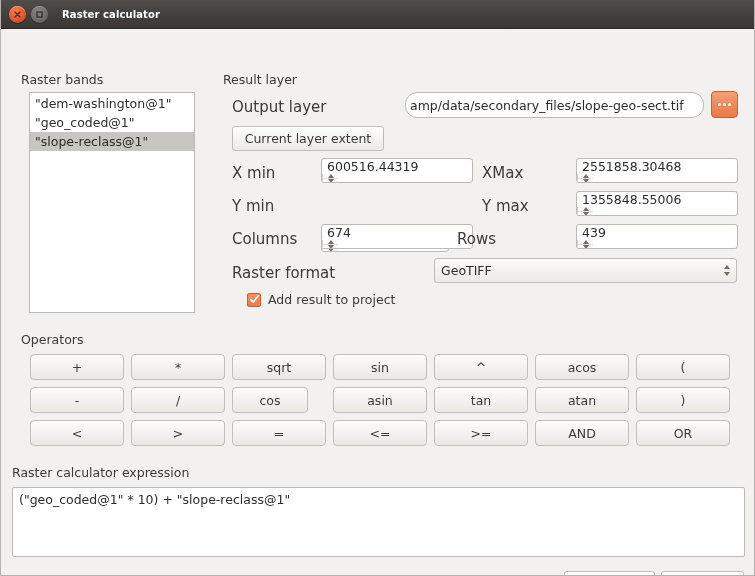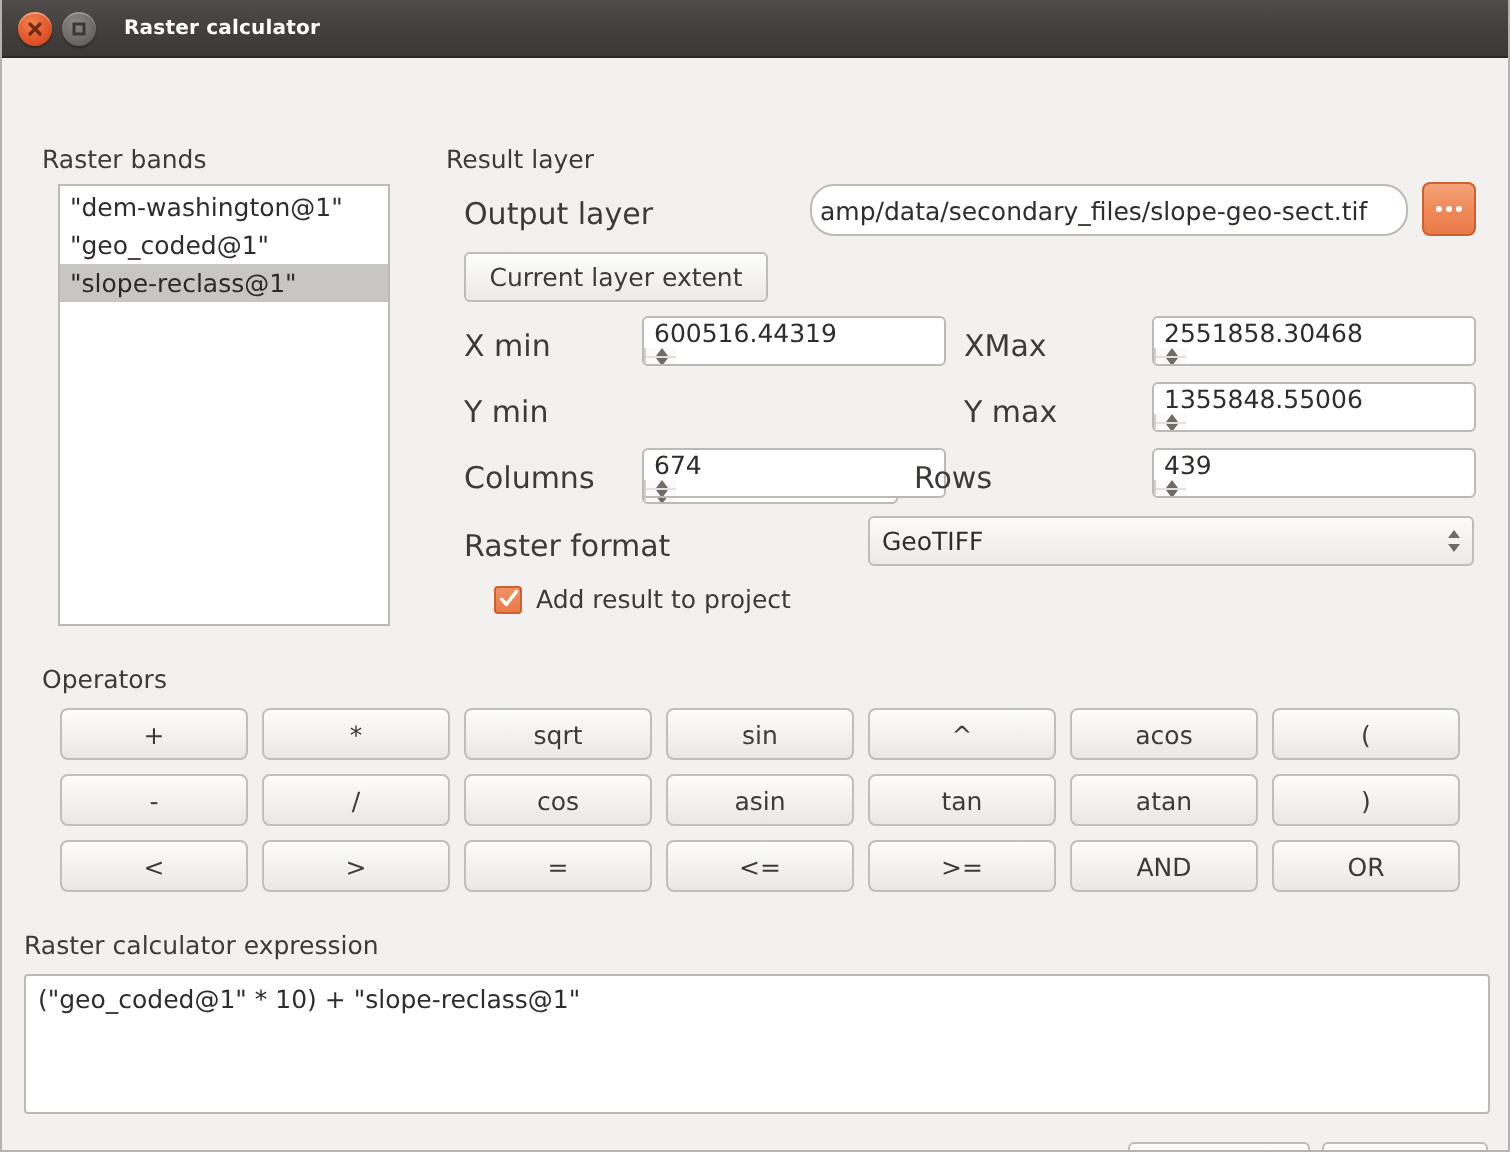--- a/index.html
+++ b/index.html
@@ -432,21 +432,21 @@
     <div class="op-btn" style="left:29px;  top:325px; width:94px; height:26px;">+</div>
     <div class="op-btn" style="left:130px; top:325px; width:94px; height:26px;">*</div>
     <div class="op-btn" style="left:231px; top:325px; width:94px; height:26px;">sqrt</div>
     <div class="op-btn" style="left:332px; top:325px; width:94px; height:26px;">sin</div>
     <div class="op-btn" style="left:433px; top:325px; width:94px; height:26px;">^</div>
     <div class="op-btn" style="left:534px; top:325px; width:94px; height:26px;">acos</div>
     <div class="op-btn" style="left:635px; top:325px; width:94px; height:26px;">(</div>
 
     <div class="op-btn" style="left:29px;  top:358px; width:94px; height:26px;">-</div>
     <div class="op-btn" style="left:130px; top:358px; width:94px; height:26px;">/</div>
-    <div class="op-btn" style="left:231px; top:358px; width:94px; height:26px;">cos</div>
+    <div class="op-btn" style="left:231px; top:358px; width:76px; height:26px;">cos</div>
     <div class="op-btn" style="left:332px; top:358px; width:94px; height:26px;">asin</div>
     <div class="op-btn" style="left:534px; top:358px; width:94px; height:26px;">atan</div>
     <div class="op-btn" style="left:433px; top:358px; width:94px; height:26px;">tan</div>
     <div class="op-btn" style="left:635px; top:358px; width:94px; height:26px;">)</div>
 
     <div class="op-btn" style="left:29px;  top:391px; width:94px; height:26px;">&lt;</div>
     <div class="op-btn" style="left:130px; top:391px; width:94px; height:26px;">&gt;</div>
     <div class="op-btn" style="left:231px; top:391px; width:94px; height:26px;">=</div>
     <div class="op-btn" style="left:332px; top:391px; width:94px; height:26px;">&lt;=</div>
     <div class="op-btn" style="left:433px; top:391px; width:94px; height:26px;">&gt;=</div>

